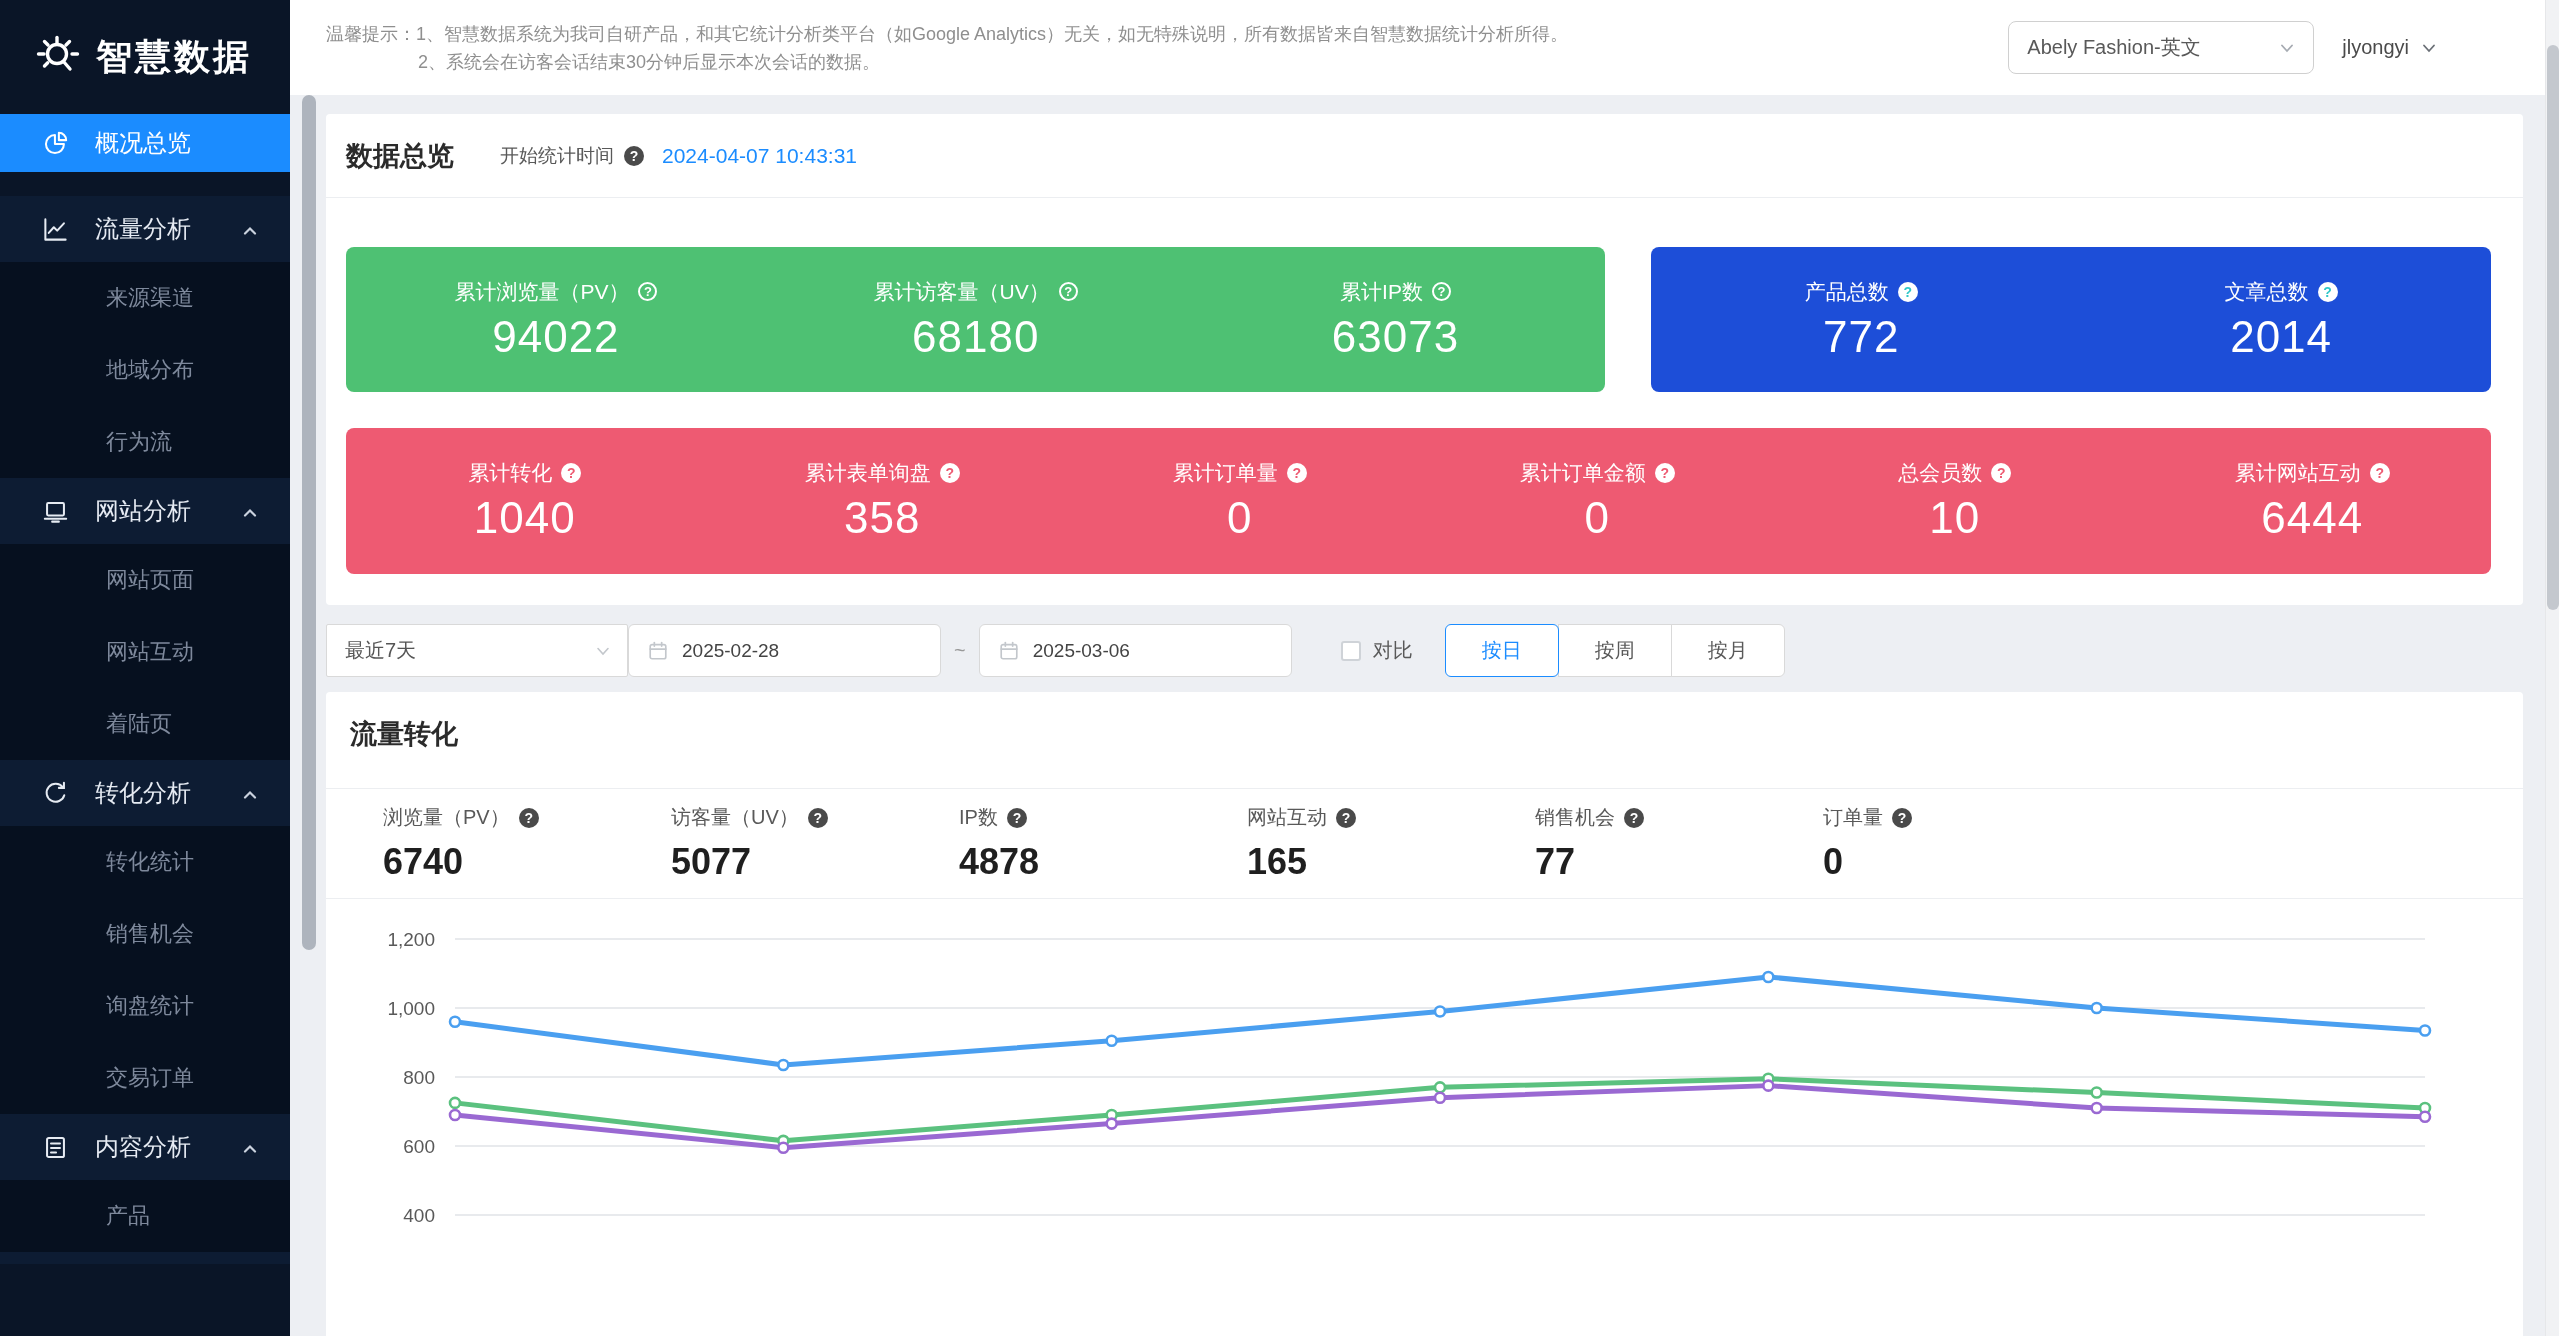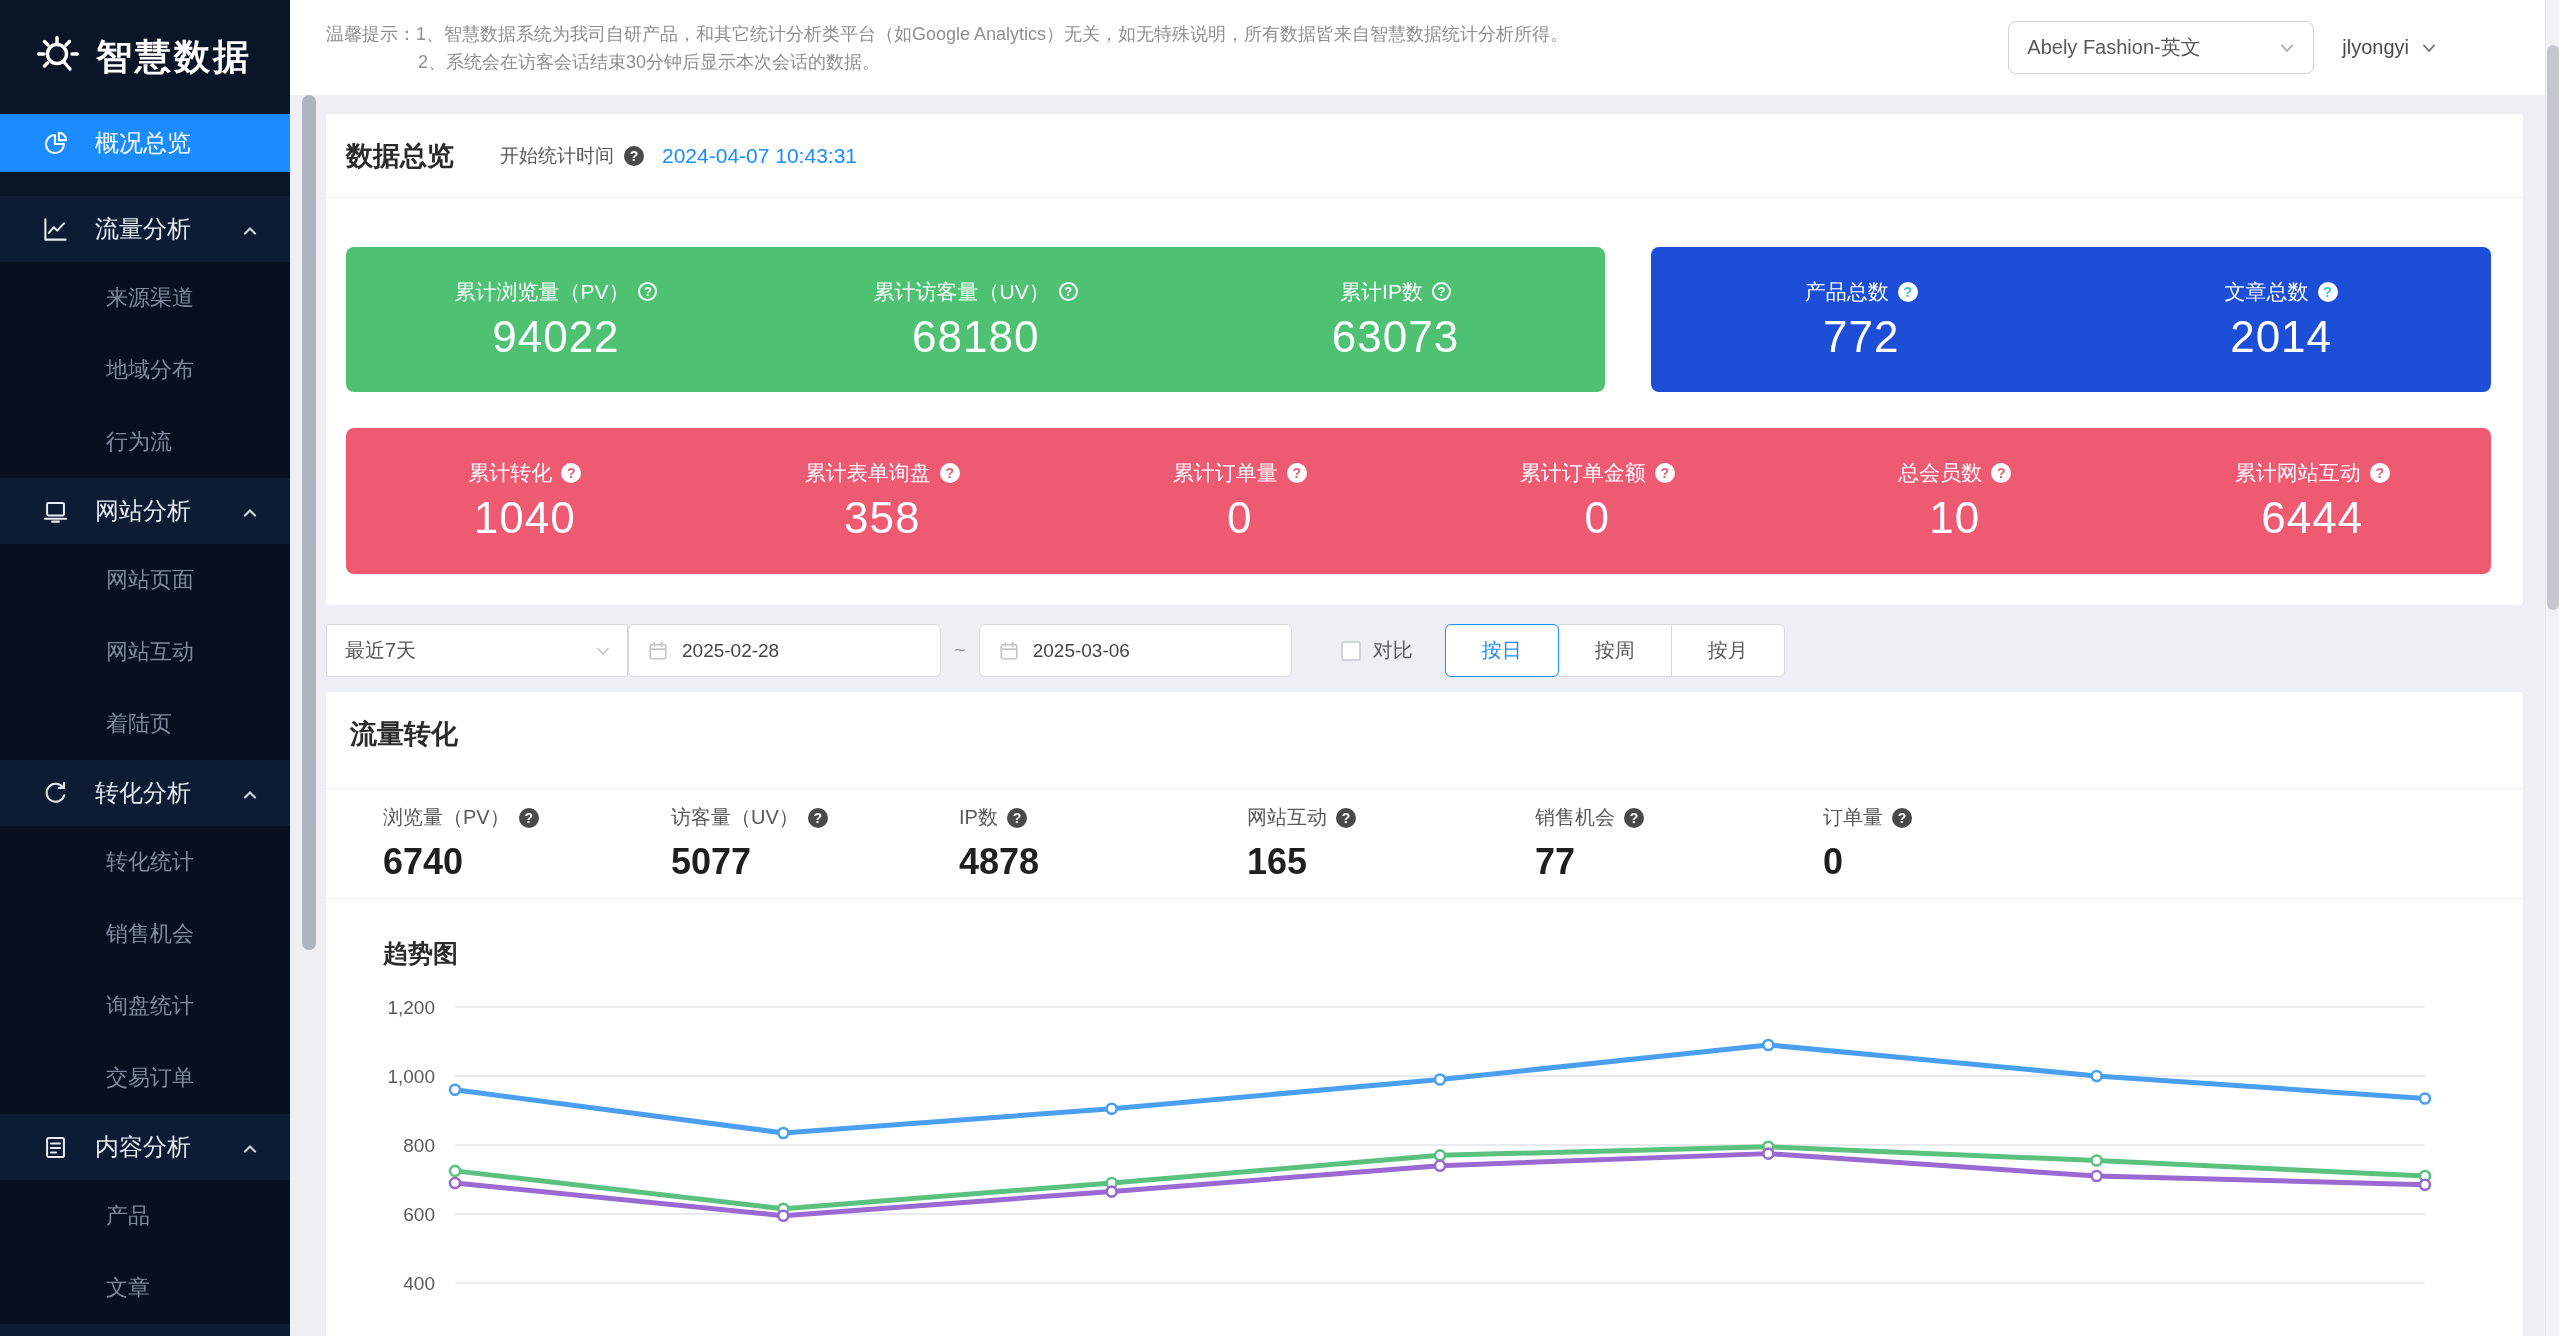--- a/index.html
+++ b/index.html
@@ -179,21 +179,20 @@
             <path d="M8 16.5 h4.5"></path>
           </svg>
         </span>
         <span class="m-label">内容分析</span>
         <span class="chevron-up"><svg viewBox="0 0 20 20" fill="none" stroke="#cad2de" stroke-width="2.2" stroke-linecap="round">
             <path d="M5 12.5 L10 7.5 L15 12.5"></path>
           </svg></span>
       </div>
       <div class="submenu">
         <div class="submenu-item">产品</div>
-        <div class="submenu-item">文章</div>
       </div>
     </div>
   <div class="partial-row"></div>
 </div>
 <div class="side-scroll-thumb"></div>
 
 <div class="main">
 
   <div class="noticebar">
     <div class="notice">
@@ -399,21 +398,20 @@
             <div class="metric-value">77</div>
           </div>
           <div class="metric">
             <div class="metric-label">
               <span>订单量</span>
               <span class="qmark q-dark">?</span>
             </div>
             <div class="metric-value">0</div>
           </div>
         </div>
-      <div class="chart-title">趋势图</div>
       <div class="chart-box">
           <svg width="2208" height="360" viewBox="0 0 2208 360">
             <line x1="129" x2="2099" y1="40" y2="40" stroke="#e0e3e7" stroke-width="1.5"></line>
             <text x="109" y="47" text-anchor="end" font-size="19" fill="#595959">1,200</text>
             <line x1="129" x2="2099" y1="109" y2="109" stroke="#e0e3e7" stroke-width="1.5"></line>
             <text x="109" y="116" text-anchor="end" font-size="19" fill="#595959">1,000</text>
             <line x1="129" x2="2099" y1="178" y2="178" stroke="#e0e3e7" stroke-width="1.5"></line>
             <text x="109" y="185" text-anchor="end" font-size="19" fill="#595959">800</text>
             <line x1="129" x2="2099" y1="247" y2="247" stroke="#e0e3e7" stroke-width="1.5"></line>
             <text x="109" y="254" text-anchor="end" font-size="19" fill="#595959">600</text>

